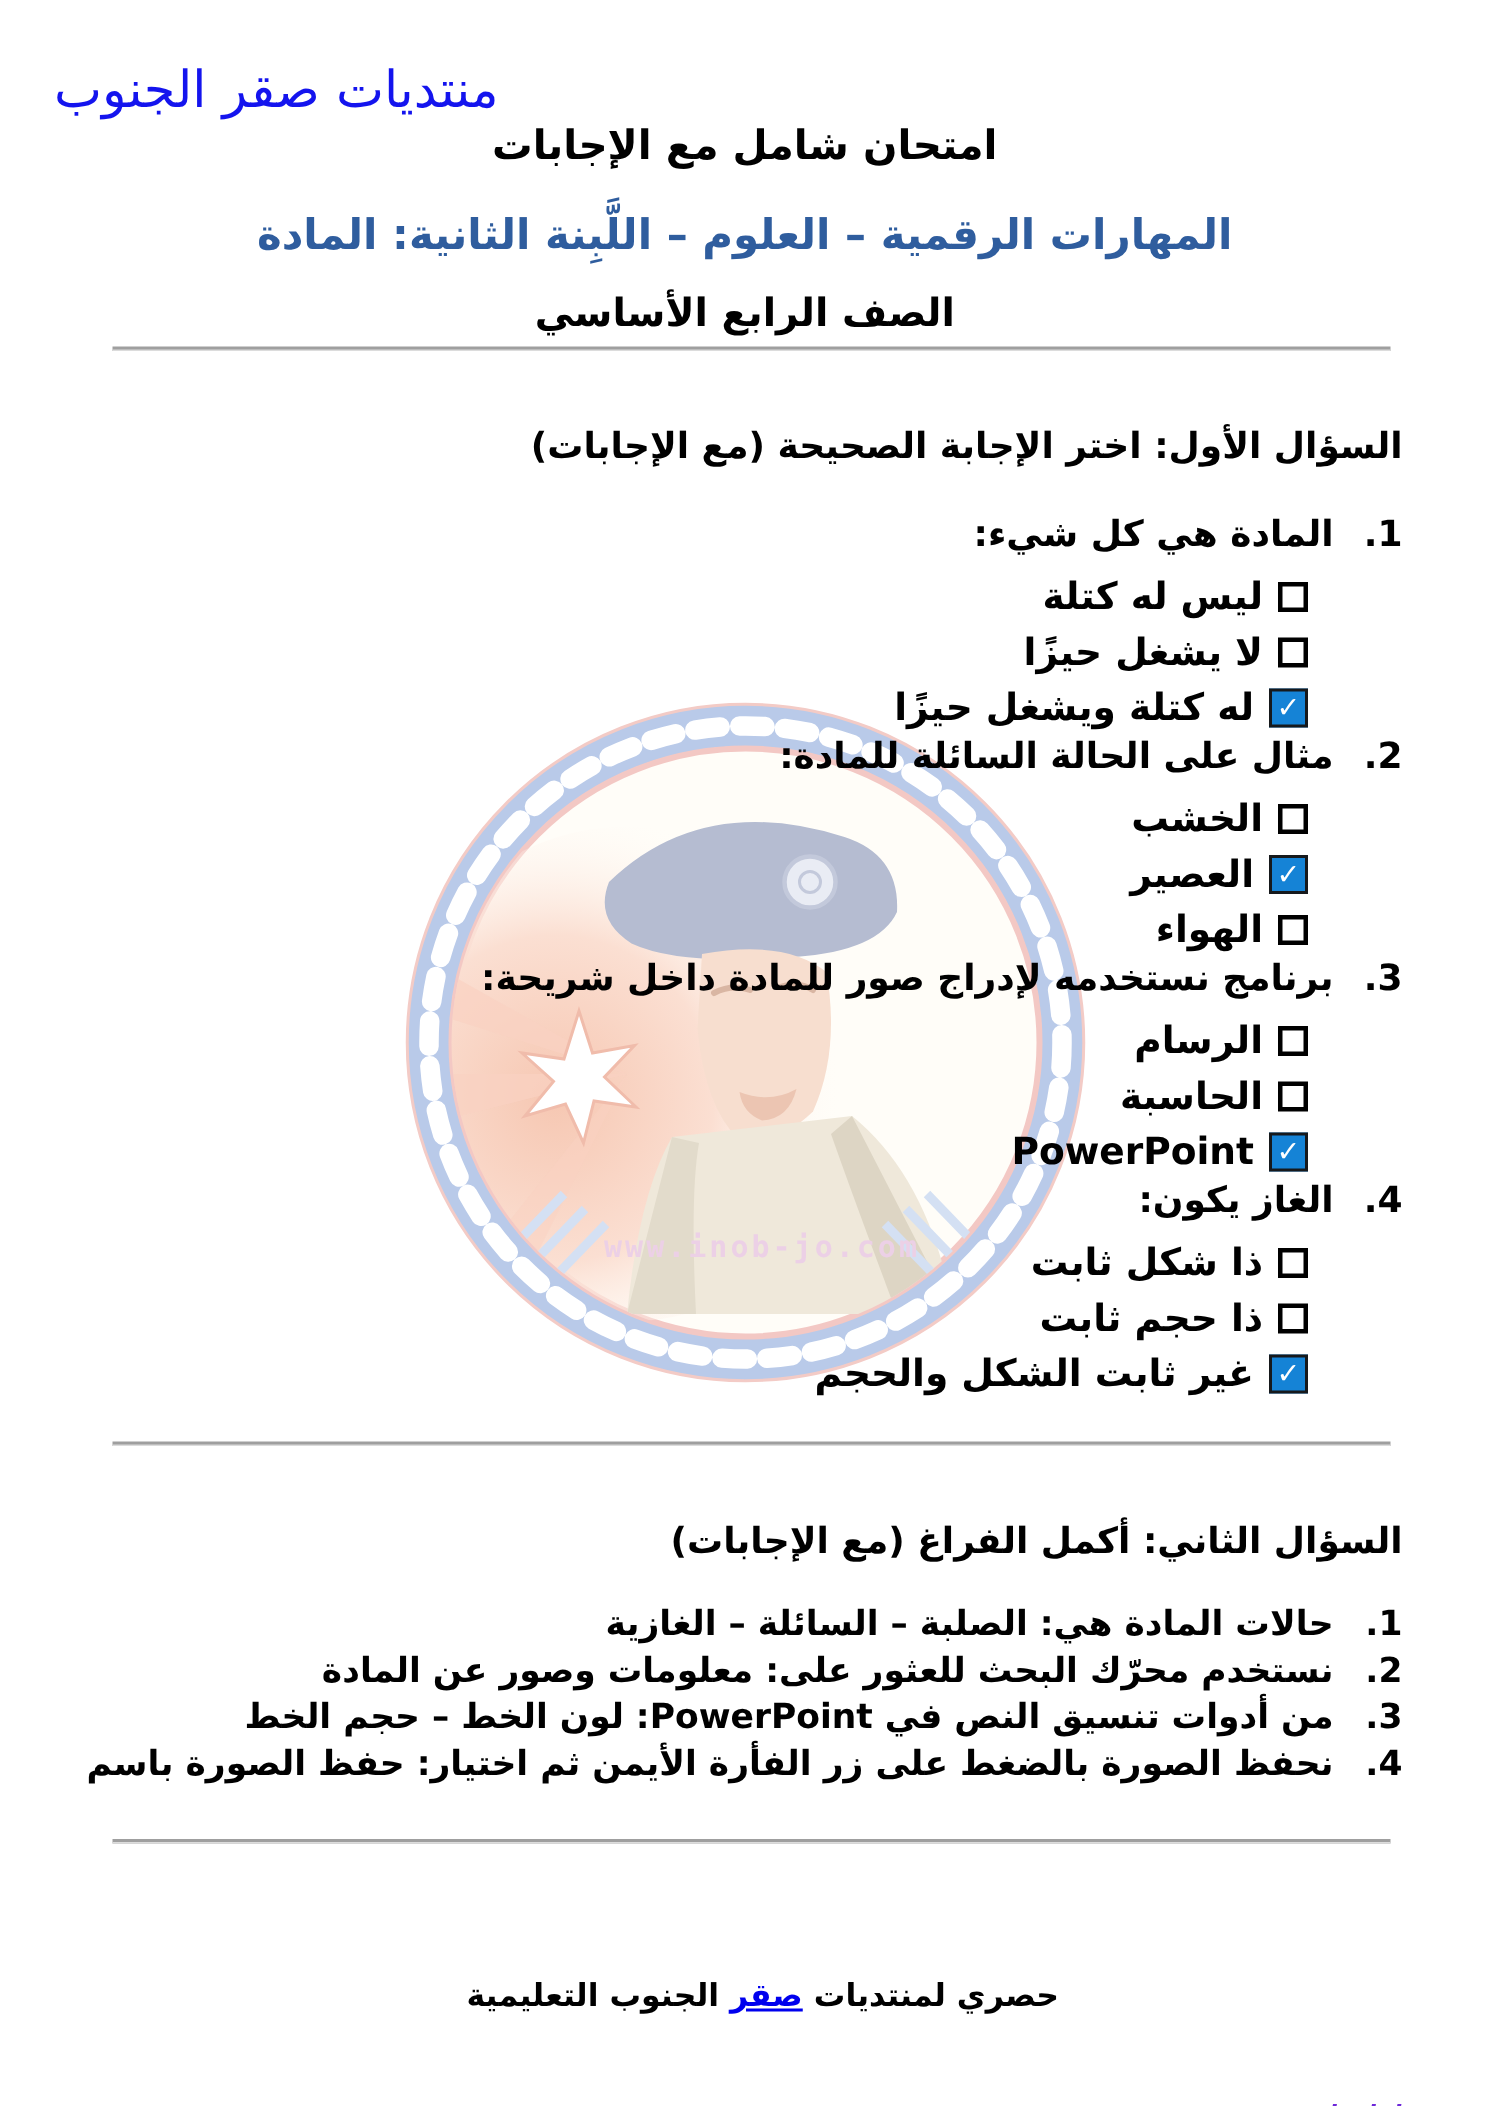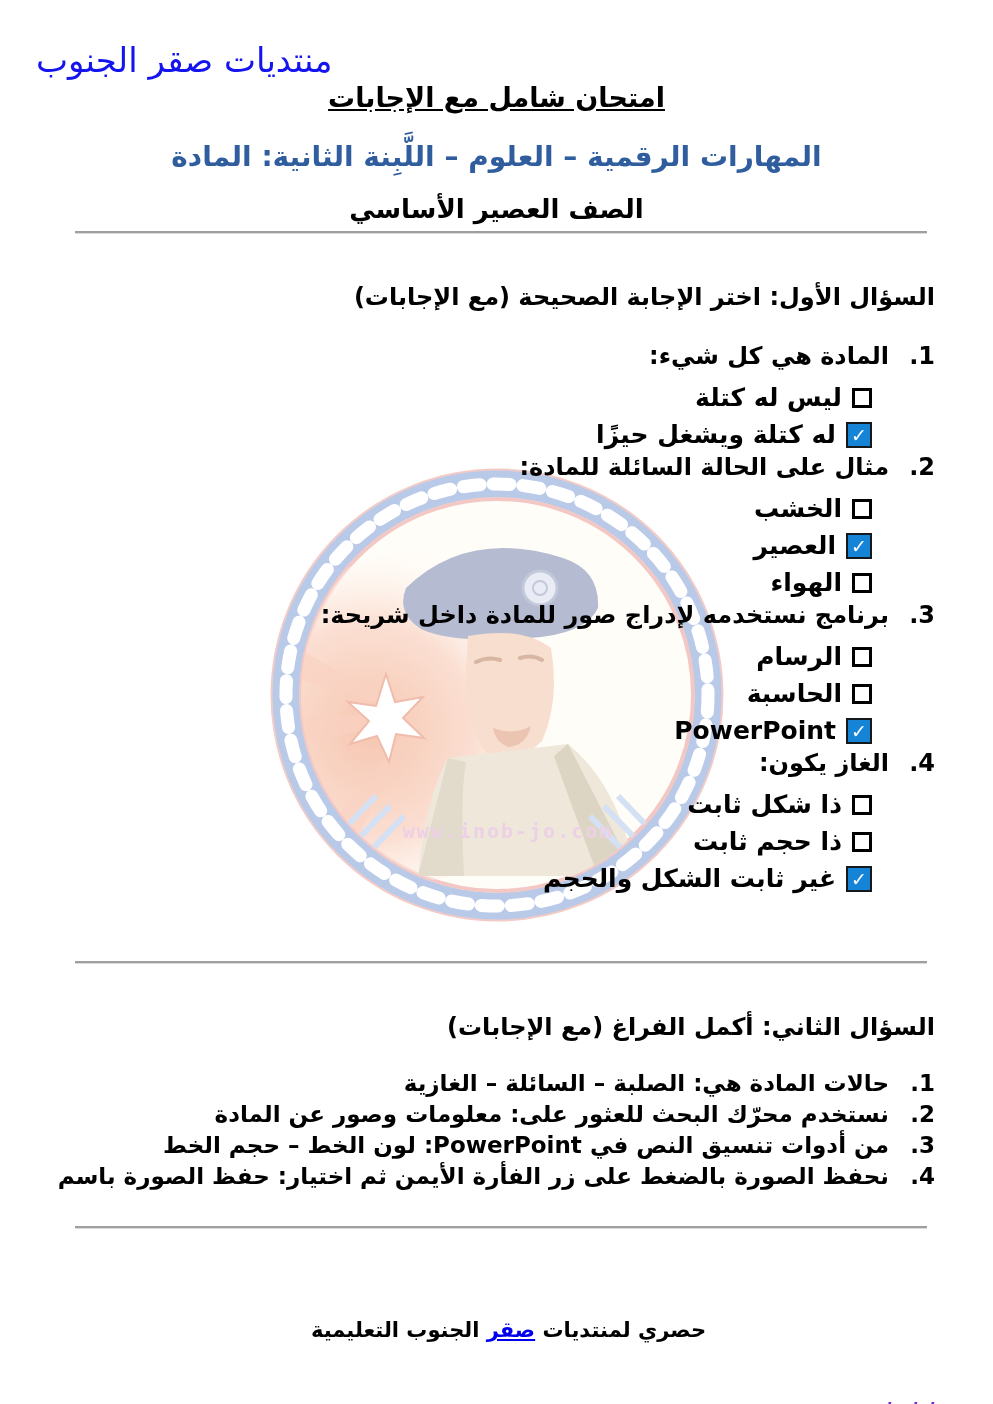--- a/index.html
+++ b/index.html
@@ -25,21 +25,21 @@
   }
 
   
   .site-name {
     position:absolute; top:40px; left:36px;
     direction:rtl;
     font-size:34px; font-weight:400;
     color:#1414ee;
     z-index:2;
   }
-  .title-line   { position:absolute; top:82px;  left:0; width:100%; text-align:center; font-size:27px; font-weight:bold; z-index:2;text-decoration:underline; }
+  .title-line   { position:absolute; top:82px;  left:0; width:100%; text-align:center; font-size:27px; font-weight:bold; z-index:2; }
   .subtitle-line{ position:absolute; top:140px; left:0; width:100%; text-align:center; font-size:28px; font-weight:bold; color:#2f5d9e; z-index:2; }
   .grade-line   { position:absolute; top:194px; left:0; width:100%; text-align:center; font-size:26px; font-weight:bold; z-index:2; }
 
   .hrule {
     position:absolute; left:75px; width:852px; height:3px;
     background:#9f9f9f; border-bottom:1px solid #dcdcdc;
     z-index:2;
   }
   .hr-1 { top:231px; }
   .hr-2 { top:961px; }
@@ -151,34 +151,38 @@
         </g>
 
         <text x="240" y="372" text-anchor="middle" font-family="DejaVu Sans Mono, monospace" font-size="20" font-weight="bold" letter-spacing="2" fill="#ecd0e6">www.inob-jo.com</text>
       </g>
     </svg>
   </div>
 
   <div class="site-name">منتديات صقر الجنوب</div>
   <div class="title-line">امتحان شامل مع الإجابات</div>
   <div class="subtitle-line">المهارات الرقمية – العلوم – اللَّبِنة الثانية: المادة</div>
-  <div class="grade-line">الصف العصير الأساسي</div>
+  <div class="grade-line">الصف الرابع الأساسي</div>
 
   <div class="hrule hr-1"></div>
 
   <div class="section-1">
     <div class="section-title">السؤال الأول: اختر الإجابة الصحيحة (مع الإجابات)</div>
 
     <div class="q-row">
       <span class="q-num">1.</span>
       <span class="q-text">المادة هي كل شيء:</span>
     </div>
     <div class="opt-row">
       <span class="checkbox unchecked"></span>
       <span class="opt-label">ليس له كتلة</span>
+    </div>
+    <div class="opt-row">
+      <span class="checkbox unchecked"></span>
+      <span class="opt-label">لا يشغل حيزًا</span>
     </div>
     <div class="opt-row">
       <span class="checkbox checked">
           <span>✓</span>
         </span>
       <span class="opt-label">له كتلة ويشغل حيزًا</span>
     </div>
 
     <div class="q-row">
       <span class="q-num">2.</span>

